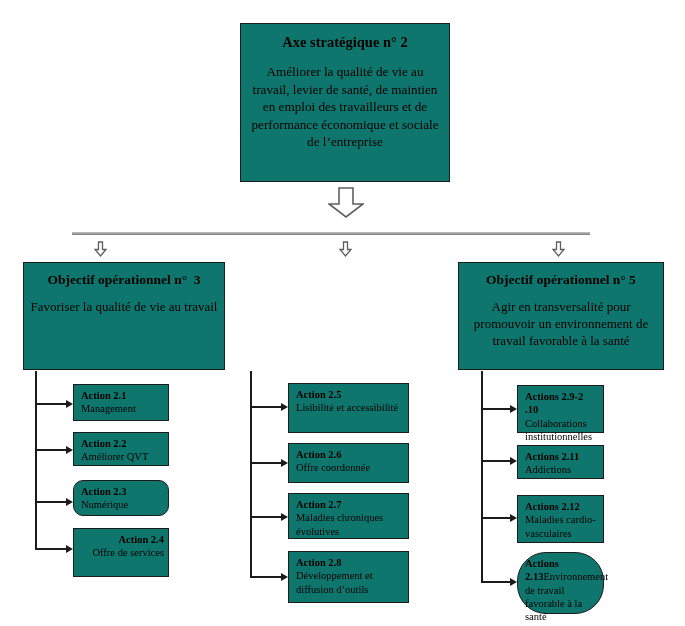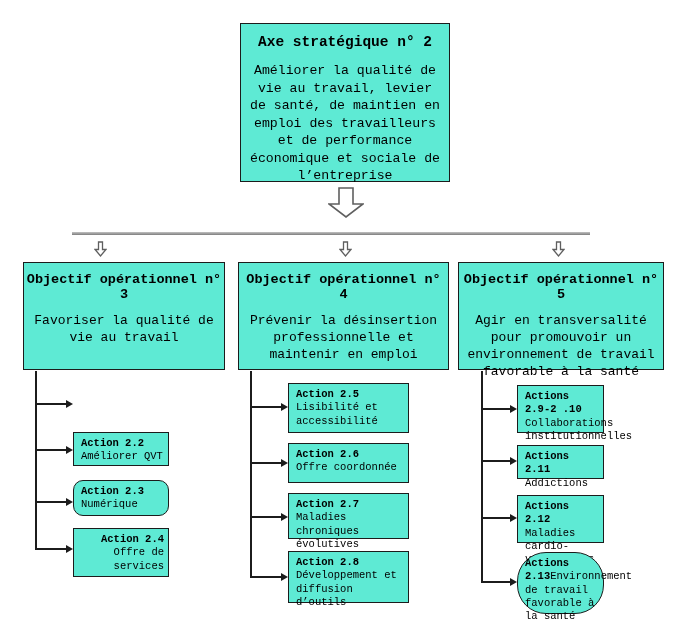--- a/index.html
+++ b/index.html
@@ -10,21 +10,21 @@
     --separator-bottom:#7d7d7d;
     --arrow-outline:#5f5f5f;
     --background:#ffffff;
   }
   html,body{margin:0;padding:0;background:#e9e9e9;}
   body{font-family:"Liberation Serif","DejaVu Serif",serif;color:var(--text);}
   .canvas{
     position:relative;width:685px;height:626px;background:var(--background);
     margin:0 auto;overflow:hidden;
   }
-  .box{position:absolute;background:#5eead4;border:1.5px solid var(--box-border);box-sizing:border-box;font-family:Liberation Mono, monospace;}
+  .box{position:absolute;background:#0f766e;border:1.5px solid var(--box-border);box-sizing:border-box;}
 
   
   .root-box{left:240px;top:23px;width:210px;height:159px;text-align:center;}
   .root-title{font-weight:bold;font-size:14.5px;margin-top:10px;}
   .root-body{font-size:13.2px;line-height:1.33;margin:12px 8px 0 8px;}
 
   
   .big-arrow{position:absolute;left:328px;top:187px;width:36px;height:31px;}
   .big-arrow path{fill:#ffffff;stroke:var(--arrow-outline);stroke-width:1.6;}
 
@@ -92,24 +92,20 @@
     <path d="M4.5 1 H8.5 V8.5 H12 L6.5 15 L1 8.5 H4.5 Z"></path>
   </svg>
   <svg class="small-arrow sa-3" viewBox="0 0 13 16">
     <path d="M4.5 1 H8.5 V8.5 H12 L6.5 15 L1 8.5 H4.5 Z"></path>
   </svg>
 
   <div class="box obj-box obj-1">
     <div class="obj-title">Objectif opérationnel n°  3</div>
     <div class="obj-body">Favoriser la qualité de vie au travail</div>
   </div>
-  <div class="box obj-box obj-2">
-    <div class="obj-title">Objectif opérationnel n° 4</div>
-    <div class="obj-body">Prévenir la désinsertion professionnelle et maintenir en emploi</div>
-  </div>
   <div class="box obj-box obj-3">
     <div class="obj-title">Objectif opérationnel n° 5</div>
     <div class="obj-body">Agir en transversalité pour promouvoir un environnement de travail favorable à la santé</div>
   </div>
 
   <div class="vline v1"></div>
   <div class="hline h1" style="top:403px"></div>
   <div class="ah h1a" style="top:400px"></div>
   <div class="hline h1" style="top:449px"></div>
   <div class="ah h1a" style="top:446px"></div>
@@ -131,20 +127,24 @@
   <div class="vline v3"></div>
   <div class="hline h3" style="top:408px"></div>
   <div class="ah h3a" style="top:405px"></div>
   <div class="hline h3" style="top:460px"></div>
   <div class="ah h3a" style="top:457px"></div>
   <div class="hline h3" style="top:517px"></div>
   <div class="ah h3a" style="top:514px"></div>
   <div class="hline h3" style="top:581px"></div>
   <div class="ah h3a" style="top:578px"></div>
 
+  <div class="box action c1 r1">
+      <span class="at">Action 2.1</span>
+      <span class="as">Management</span>
+    </div>
   <div class="box action c1 r2">
       <span class="at">Action 2.2</span>
       <span class="as">Améliorer QVT</span>
     </div>
   <div class="box action c1 r3">
       <span class="at">Action 2.3</span>
       <span class="as">Numérique</span>
     </div>
   <div class="box action c1 r4">
       <span class="at">Action 2.4</span>

